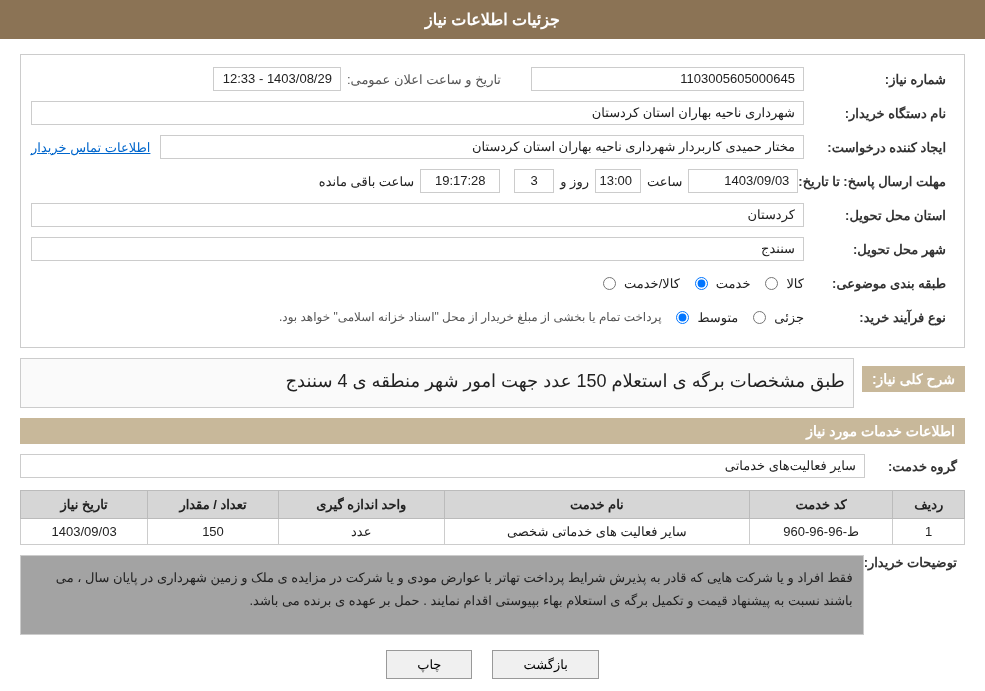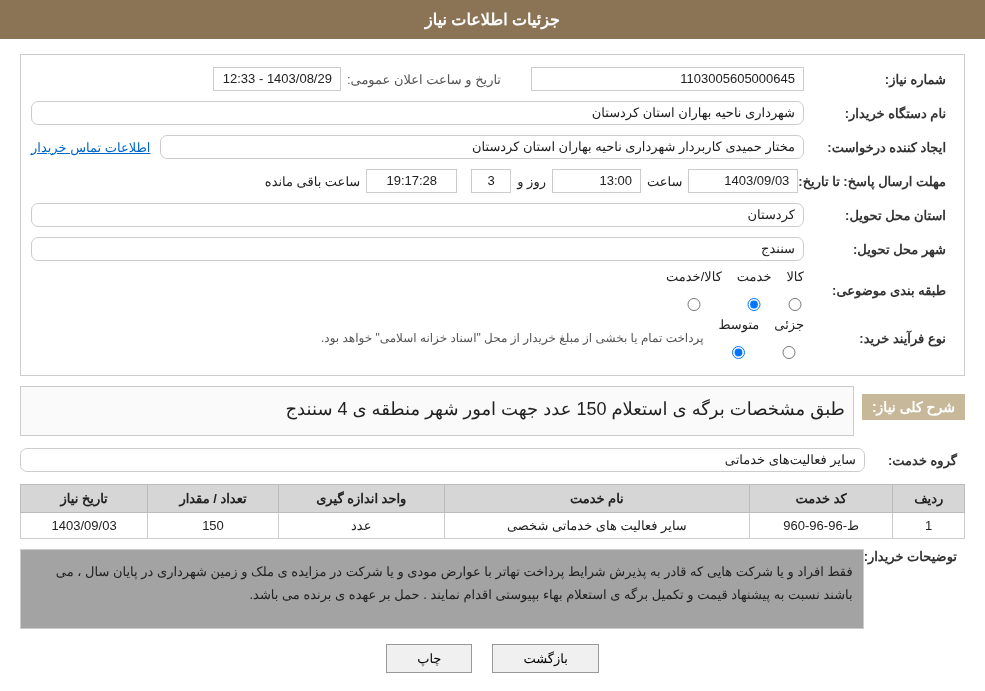--- a/index.html
+++ b/index.html
@@ -48,21 +48,20 @@
     }
     .value-box {
       border: 1px solid #ccc;
       background: #fff;
       padding: 3px 8px;
       min-height: 24px;
       text-align: right;
     }
     .value-box.full {
       flex: 1;
-      border-radius: 7px;
     }
     .value-box.medium {
       width: 273px;
     }
     .value-box.small {
       width: 128px;
     }
     .link-text {
       color: #0066cc;
       text-decoration: underline;
@@ -79,22 +78,21 @@
       color: #555;
     }
     .radio-group {
       display: flex;
       align-items: center;
       gap: 15px;
       flex: 1;
     }
     .radio-item {
       display: flex;
-      gap: 14px;
-      flex-direction: column;
+      gap: 8px;
     }
     .description-box {
       border: 1px solid #ccc;
       padding: 8px;
       min-height: 50px;
       text-align: right;
       width: 100%;
       background: #fafafa;
       font-size: 18px;
       line-height: 1.6;
@@ -188,25 +186,25 @@
         <span class="label">ایجاد کننده درخواست:</span>
         <div class="value-box full">مختار حمیدی کاربردار شهرداری ناحیه بهاران استان کردستان</div>
         <span class="link-text" style="white-space:nowrap; margin-right: 10px; text-decoration: underline;">اطلاعات تماس خریدار</span>
       </div>
 
       <div class="row">
         <span class="label">مهلت ارسال پاسخ: تا تاریخ:</span>
         <div class="inline-group">
           <div class="value-box" style="width:110px;">1403/09/03</div>
           <span>ساعت</span>
-          <div class="value-box" style="width:89px;">13:00</div>
+          <div class="value-box" style="width:46px;">13:00</div>
           <span>روز و</span>
           <div class="value-box" style="width:40px; text-align:center;">3</div>
           <span style="margin-right:2px;"></span>
-          <div class="value-box" style="width:91px; text-align:center;">19:17:28</div>
+          <div class="value-box" style="width:80px; text-align:center;">19:17:28</div>
           <span>ساعت باقی مانده</span>
         </div>
       </div>
 
       <div class="row">
         <span class="label">استان محل تحویل:</span>
         <div class="value-box full">کردستان</div>
       </div>
 
       <div class="row">
@@ -251,20 +249,23 @@
 
     <div style="display:flex; align-items:flex-start; margin-bottom:10px;">
       <div class="section-divider" style="writing-mode:horizontal-tb; min-width:100px; display:inline-block; margin-left:8px;">
         <span>شرح کلی نیاز:</span>
       </div>
       <div style="flex:1;">
         <div class="description-box">طبق مشخصات برگه ی استعلام 150 عدد جهت امور شهر منطقه ی 4 سنندج</div>
       </div>
     </div>
 
+    <div class="section-divider">
+      <span>اطلاعات خدمات مورد نیاز</span>
+    </div>
 
     <div class="row" style="margin-bottom:10px;">
       <span class="label service-label">گروه خدمت:</span>
       <div class="value-box full">سایر فعالیت‌های خدماتی</div>
     </div>
 
     <table>
       <thead>
         <tr>
           <th>ردیف</th>

